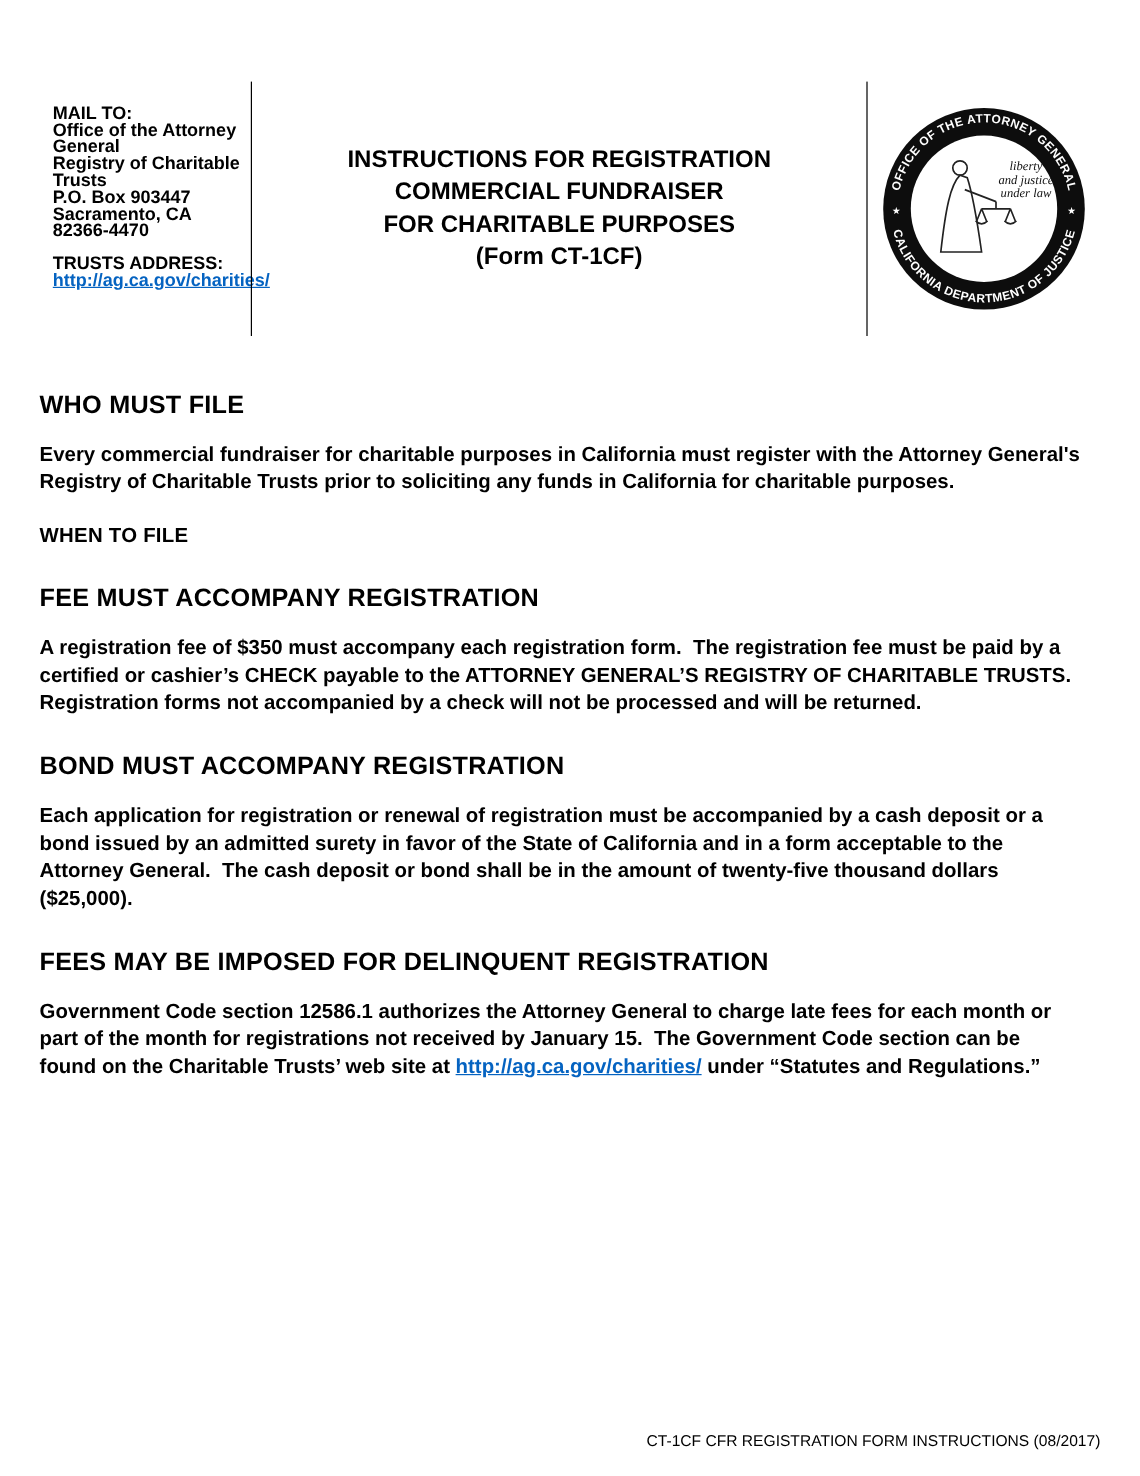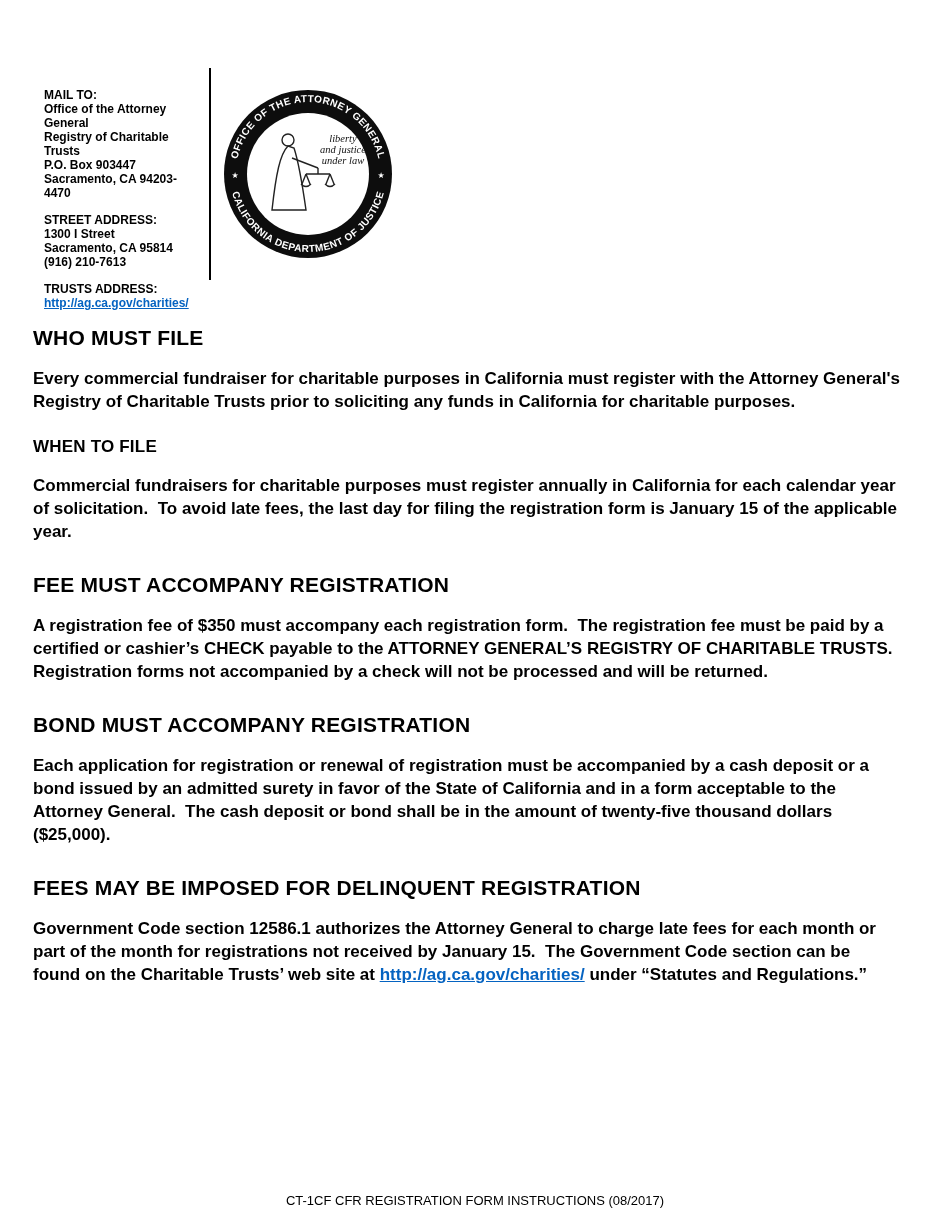--- a/index.html
+++ b/index.html
@@ -3,71 +3,71 @@
 <meta charset="utf-8">
 <style>
   html, body { margin: 0; padding: 0; background: #ffffff; }
   body { width: 950px; font-family: "Liberation Sans", sans-serif; color: #000; }
   .page { width: 950px; min-height: 1230px; box-sizing: border-box;
           padding: 68px 33px 22px 33px; display: flex; flex-direction: column; }
 
   
   .header { display: flex; height: 212px; }
   .addr-col { width: 176px; padding: 20px 6px 0 11px; box-sizing: border-box;
-              font-size: 12px; font-weight: bold; line-height: 14px; }
+              font-size: 15px; font-weight: bold; line-height: 14px; }
   .addr-group { margin-bottom: 13px; }
   .vline { width: 1px; background: #000; }
   .title-col { flex: 1; display: flex; flex-direction: column; justify-content: center;
                text-align: center; font-size: 20px; font-weight: bold; line-height: 27px; }
   .seal-col { width: 194px; display: flex; align-items: center; justify-content: center; }
 
   a { color: var(--link, #0563C1); cursor: pointer; }
 
   
   .content { padding-top: 30px; }
   .heading { font-weight: bold; margin: 30px 0 0 0; letter-spacing: 0.2px; }
   .heading.large { font-size: 21px; }
   .heading.small { font-size: 17px; margin-top: 24px; }
   .heading:first-child { margin-top: 16px; }
   .content p { font-size: 17px; font-weight: bold; line-height: 23px;
                margin: 17px 16px 0 0; white-space: pre-wrap; max-width: 872px; }
 
-  .footer { margin-top: auto; padding-top: 26px; text-align: center; font-size: 13px; }
+  .footer { margin-top: auto; padding-top: 26px; text-align: right; font-size: 13px; }
 
   .seal-motto { font-family: "Liberation Serif", serif; font-style: italic; }
 </style>
 </head>
 <body>
 
 <div class="page">
 
   <div class="header">
 
     <div class="addr-col">
       <div class="addr-group">
         <div>MAIL TO:</div>
         <div>Office of the Attorney General</div>
         <div>Registry of Charitable Trusts</div>
         <div>P.O. Box 903447</div>
-        <div>Sacramento, CA 94203-4470</div>
-      </div>
-      <div class="addr-group">
-        <div>STREET ADDRESS:</div>
-        <div>1300 I Street</div>
-        <div>Sacramento, CA 95814</div>
-        <div>(916) 210-7613</div>
+        <div>Sacramento, CA 82366-4470</div>
       </div>
       <div class="addr-group">
         <div>TRUSTS ADDRESS:</div>
         <a href="#">http://ag.ca.gov/charities/</a>
       </div>
     </div>
 
     <div class="vline"></div>
 
+    <div class="title-col">
+      <div>INSTRUCTIONS FOR REGISTRATION</div>
+      <div>COMMERCIAL FUNDRAISER</div>
+      <div>FOR CHARITABLE PURPOSES</div>
+      <div>(Form CT-1CF)</div>
+    </div>
 
     <div class="vline"></div>
 
     <div class="seal-col">
       <svg width="172" height="172" viewBox="0 0 172 172" aria-hidden="true">
         <circle cx="86" cy="86" r="84" fill="#0d0d0d"></circle>
         <circle cx="86" cy="86" r="61" fill="#ffffff"></circle>
         <defs>
           <path id="arcTop" d="M 14 86 A 72 72 0 0 1 158 86"></path>
           <path id="arcBot" d="M 8 86 A 78 78 0 0 0 164 86"></path>
@@ -93,21 +93,20 @@
         <text class="seal-motto" x="121" y="65" font-size="10.5" fill="#111" text-anchor="middle">and justice</text>
         <text class="seal-motto" x="121" y="76" font-size="10.5" fill="#111" text-anchor="middle">under law</text>
       </svg>
     </div>
   </div>
 
   <div class="content">
       <div class="heading large">WHO MUST FILE</div>
       <p>Every commercial fundraiser for charitable purposes in California must register with the Attorney General's Registry of Charitable Trusts prior to soliciting any funds in California for charitable purposes.</p>
       <div class="heading small">WHEN TO FILE</div>
-      <p>Commercial fundraisers for charitable purposes must register annually in California for each calendar year of solicitation.  To avoid late fees, the last day for filing the registration form is January 15 of the applicable year.</p>
       <div class="heading large">FEE MUST ACCOMPANY REGISTRATION</div>
       <p>A registration fee of $350 must accompany each registration form.  The registration fee must be paid by a certified or cashier’s CHECK payable to the ATTORNEY GENERAL’S REGISTRY OF CHARITABLE TRUSTS.  Registration forms not accompanied by a check will not be processed and will be returned.</p>
       <div class="heading large">BOND MUST ACCOMPANY REGISTRATION</div>
       <p>Each application for registration or renewal of registration must be accompanied by a cash deposit or a bond issued by an admitted surety in favor of the State of California and in a form acceptable to the Attorney General.  The cash deposit or bond shall be in the amount of twenty-five thousand dollars ($25,000).</p>
       <div class="heading large">FEES MAY BE IMPOSED FOR DELINQUENT REGISTRATION</div>
       <p>Government Code section 12586.1 authorizes the Attorney General to charge late fees for each month or part of the month for registrations not received by January 15.  The Government Code section can be found on the Charitable Trusts’ web site at <a href="#">http://ag.ca.gov/charities/</a> under “Statutes and Regulations.”</p>
     </div>
 
   <div class="footer">CT-1CF CFR REGISTRATION FORM INSTRUCTIONS (08/2017)</div>
 

